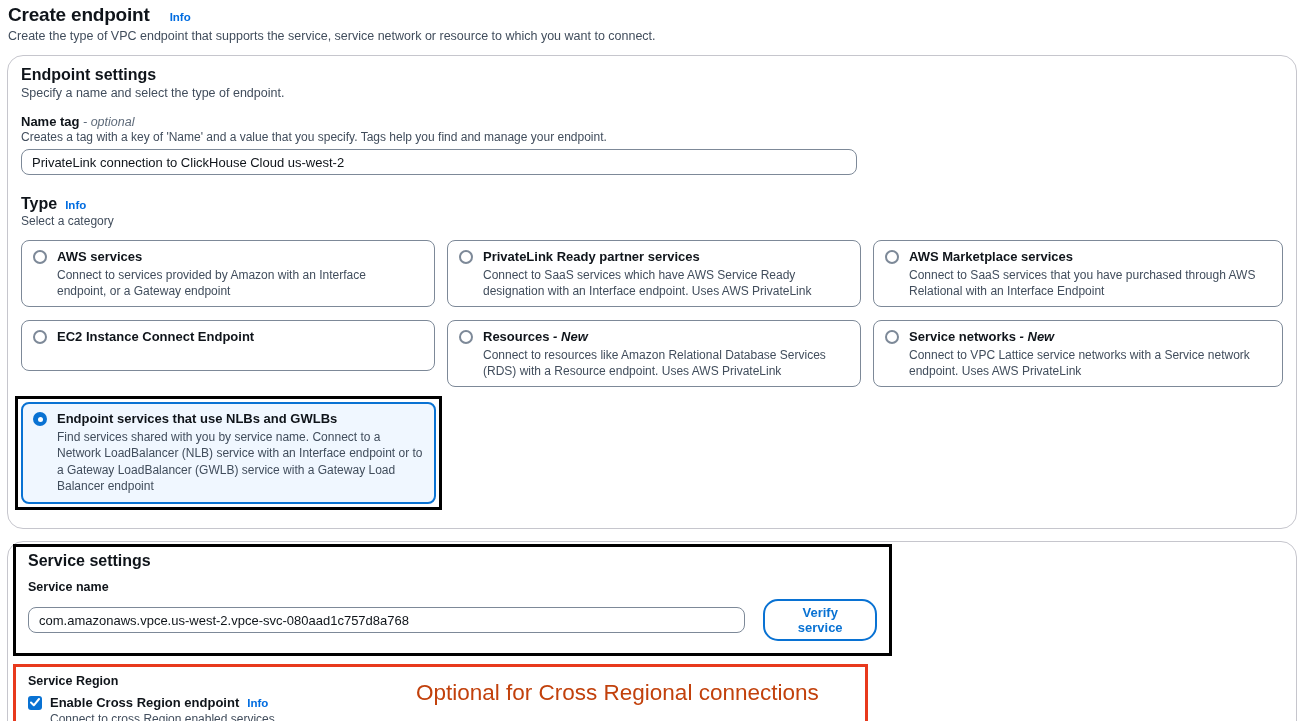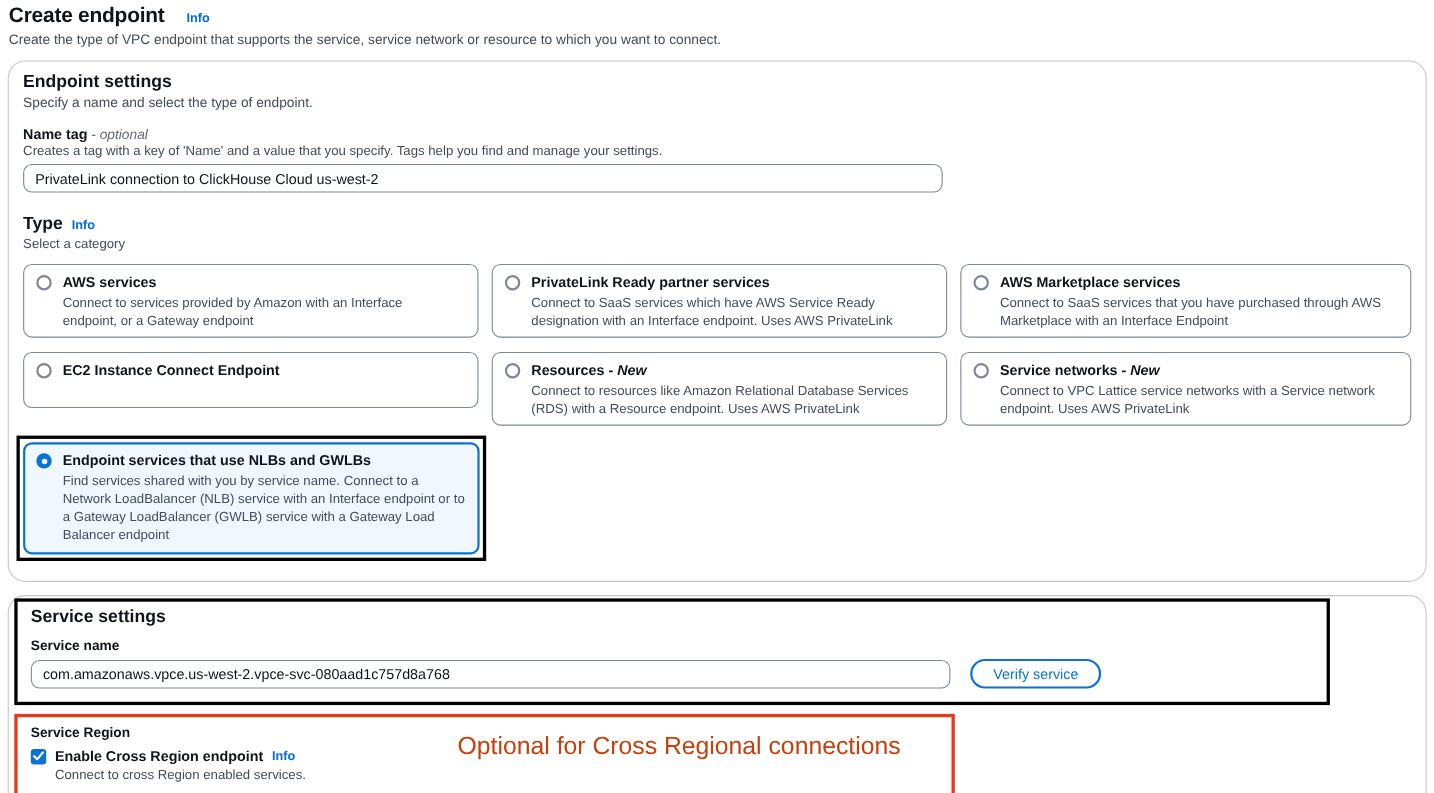--- a/index.html
+++ b/index.html
@@ -83,30 +83,30 @@
   .tile.selected .radio { left:10px; top:8px; border:none; background:#0972d3; }
   .tile.selected .radio::after {
     content:""; position:absolute; left:4.5px; top:4.5px;
     width:5px; height:5px; border-radius:50%; background:#fff;
   }
 
   
   .card2 { margin-top:12px; padding:0 13px 13px 13px; }
   .annot-black.block {
     margin:2px 0 8px -8px;
-    width:1196px;
+    width:879px;
     padding:5px 12px 12px 12px;
   }
   .row { display:flex; align-items:center; margin-top:5px; }
   .btn-secondary {
     margin-left:18px;
     border:2px solid #0972d3; border-radius:15px;
     background:#fff; color:#0972d3;
     font-family:"Liberation Sans", sans-serif;
-    font-size:13px; font-weight:400;
+    font-size:13px; font-weight:700;
     padding:4px 19px; cursor:pointer;
   }
 
   .annot-red {
     position:relative;
     border:3px solid #e8391d;
     width:855px;
     margin-left:-8px;
     padding:4px 12px 13px 12px;
   }
@@ -138,21 +138,21 @@
   </div>
   <p class="page-subtitle">Create the type of VPC endpoint that supports the service, service network or resource to which you want to connect.</p>
 
   <section class="card">
     <h2>Endpoint settings</h2>
     <p class="sect-desc">Specify a name and select the type of endpoint.</p>
 
     <div class="field-label">
       <span class="bold">Name tag</span><span class="optional"> - optional</span>
     </div>
-    <p class="field-desc">Creates a tag with a key of 'Name' and a value that you specify. Tags help you find and manage your settings.</p>
+    <p class="field-desc">Creates a tag with a key of 'Name' and a value that you specify. Tags help you find and manage your endpoint.</p>
     <input class="text-input" type="text" value="PrivateLink connection to ClickHouse Cloud us-west-2" style="">
 
     <div class="type-header">
       <h2>Type</h2>
       <a class="info-link">Info</a>
     </div>
     <p class="sect-desc small">Select a category</p>
 
     <div class="tile-grid">
 
@@ -164,21 +164,21 @@
 
       <div class="tile">
         <span class="radio"></span>
         <div class="tile-title"><span>PrivateLink Ready partner services</span></div>
         <div class="tile-desc">Connect to SaaS services which have AWS Service Ready designation with an Interface endpoint. Uses AWS PrivateLink</div>
       </div>
 
       <div class="tile">
         <span class="radio"></span>
         <div class="tile-title"><span>AWS Marketplace services</span></div>
-        <div class="tile-desc">Connect to SaaS services that you have purchased through AWS Marketplace with an Interface Endpoint</div>
+        <div class="tile-desc">Connect to SaaS services that you have purchased through AWS Relational with an Interface Endpoint</div>
       </div>
 
       <div class="tile">
         <span class="radio"></span>
         <div class="tile-title"><span>EC2 Instance Connect Endpoint</span></div>
       </div>
 
       <div class="tile">
         <span class="radio"></span>
         <div class="tile-title"><span>Resources</span><span class="tile-suffix"> - New</span></div>

